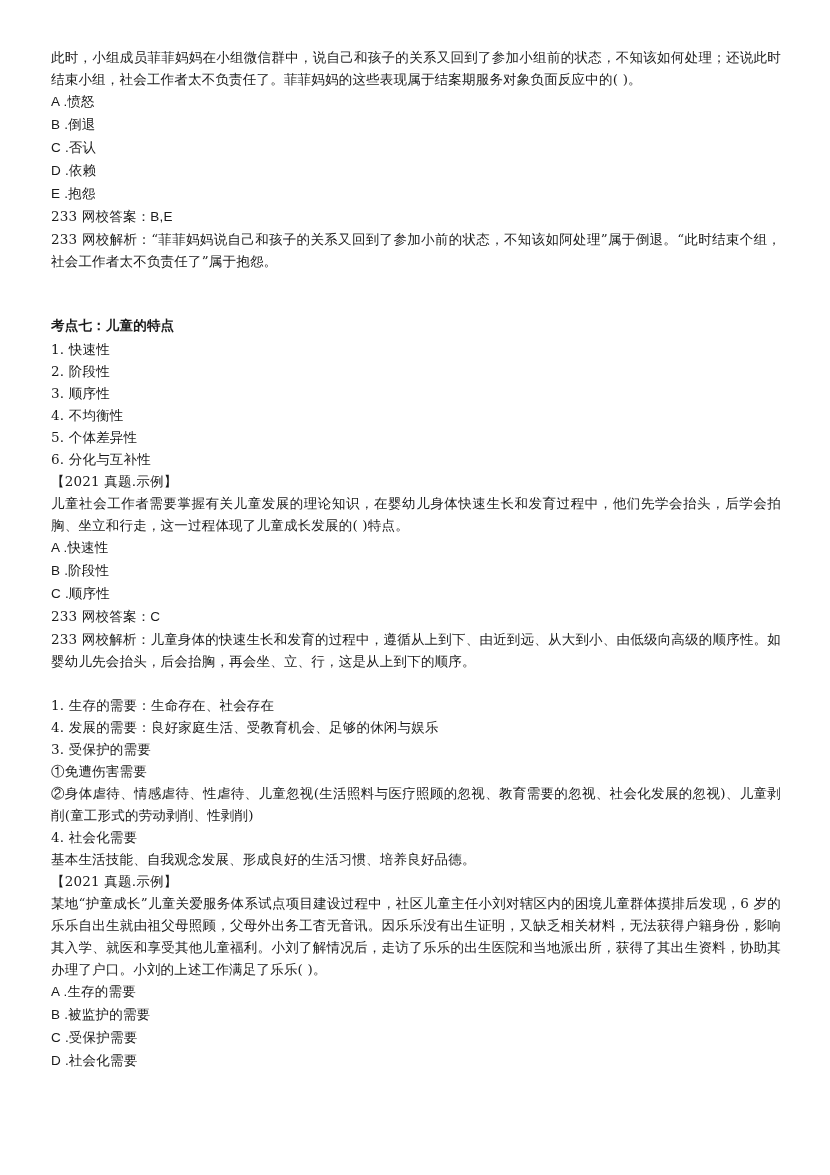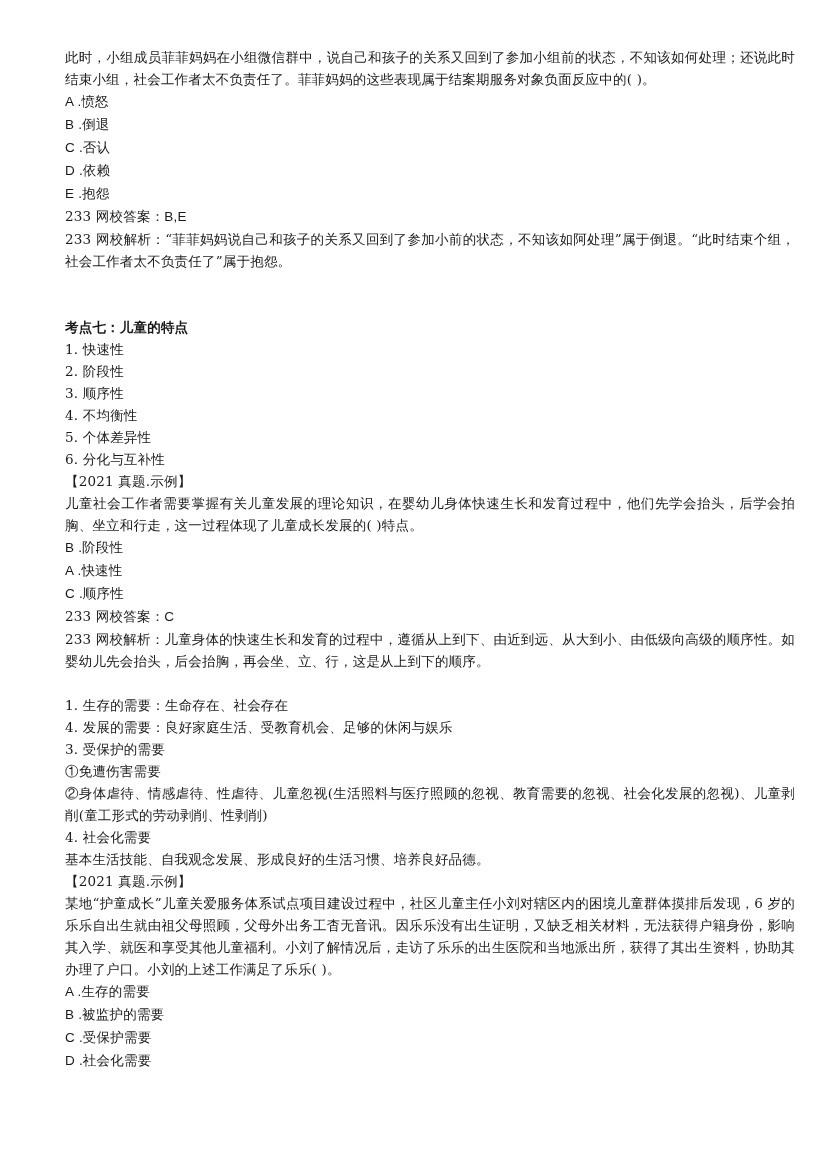--- a/index.html
+++ b/index.html
@@ -1,30 +1,30 @@
 <!DOCTYPE html>
 <html><head>
   <meta charset="utf-8">
   <style>
     html, body { margin: 0; padding: 0; background: #ffffff; }
     body { width: 830px; height: 1175px; overflow: hidden; position: relative; }
     .page {
       position: absolute;
-      left: 65px;
+      left: 51px;
       top: 46px;
       width: 730px;
       font-family: "DejaVu Serif", "Liberation Serif", serif;
       font-size: 13.5px;
       line-height: 22px;
       color: #1a1a1a;
       letter-spacing: 0.2px;
     }
     .line { white-space: normal; text-align: justify; }
     .latin { font-family: "Liberation Sans", "DejaVu Sans", sans-serif; }
-    .heading { font-weight: bold; }
+    .heading { font-weight: bold; font-family: Liberation Mono, monospace; }
     .gap-lg { height: 44px; }
     .gap-md { height: 22px; }
     .para { text-align: justify; text-align-last: left; }
   </style>
 </head>
 <body>
 
 <div class="page">
 
   <div class="para">此时，小组成员菲菲妈妈在小组微信群中，说自己和孩子的关系又回到了参加小组前的状态，不知该如何处理；还说此时结束小组，社会工作者太不负责任了。菲菲妈妈的这些表现属于结案期服务对象负面反应中的( )。</div>
@@ -40,22 +40,22 @@
 
   <div class="line heading">考点七：儿童的特点</div>
   <div class="line">1. 快速性</div>
   <div class="line">2. 阶段性</div>
   <div class="line">3. 顺序性</div>
   <div class="line">4. 不均衡性</div>
   <div class="line">5. 个体差异性</div>
   <div class="line">6. 分化与互补性</div>
   <div class="line">【2021 真题.示例】</div>
   <div class="para">儿童社会工作者需要掌握有关儿童发展的理论知识，在婴幼儿身体快速生长和发育过程中，他们先学会抬头，后学会拍胸、坐立和行走，这一过程体现了儿童成长发展的( )特点。</div>
+  <div class="line"><span class="latin">A .</span><span>快速性</span></div>
   <div class="line"><span class="latin">B .</span><span>阶段性</span></div>
-  <div class="line"><span class="latin">A .</span><span>快速性</span></div>
   <div class="line"><span class="latin">C .</span><span>顺序性</span></div>
   <div class="line"><span>233 网校答案：</span><span class="latin">C</span></div>
   <div class="para"><span>233 网校解析：</span><span>儿童身体的快速生长和发育的过程中，遵循从上到下、由近到远、从大到小、由低级向高级的顺序性。如婴幼儿先会抬头，后会抬胸，再会坐、立、行，这是从上到下的顺序。</span></div>
 
   <div class="gap-md"></div>
 
   <div class="line">1. 生存的需要：生命存在、社会存在</div>
   <div class="line">4. 发展的需要：良好家庭生活、受教育机会、足够的休闲与娱乐</div>
   <div class="line">3. 受保护的需要</div>
   <div class="line">①免遭伤害需要</div>

